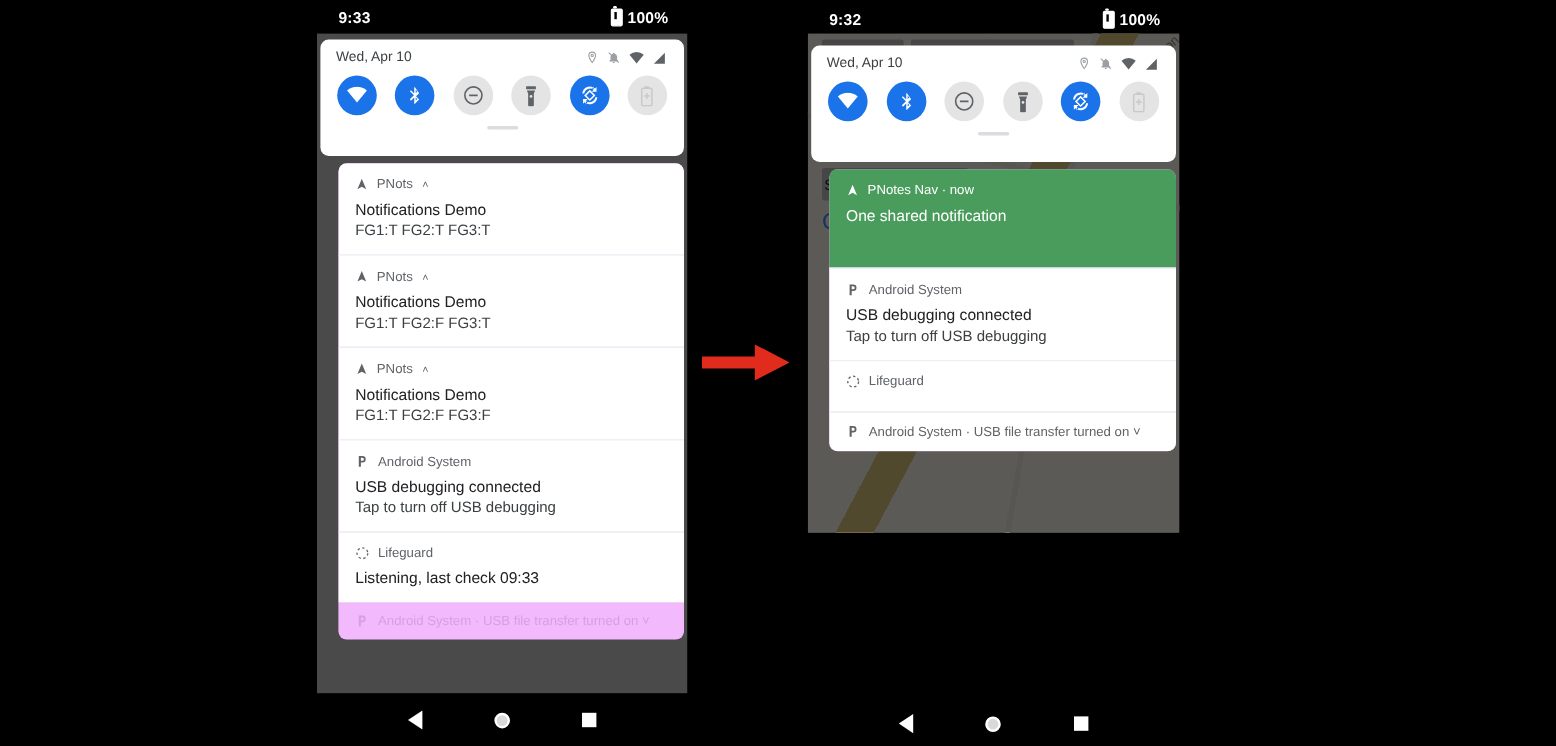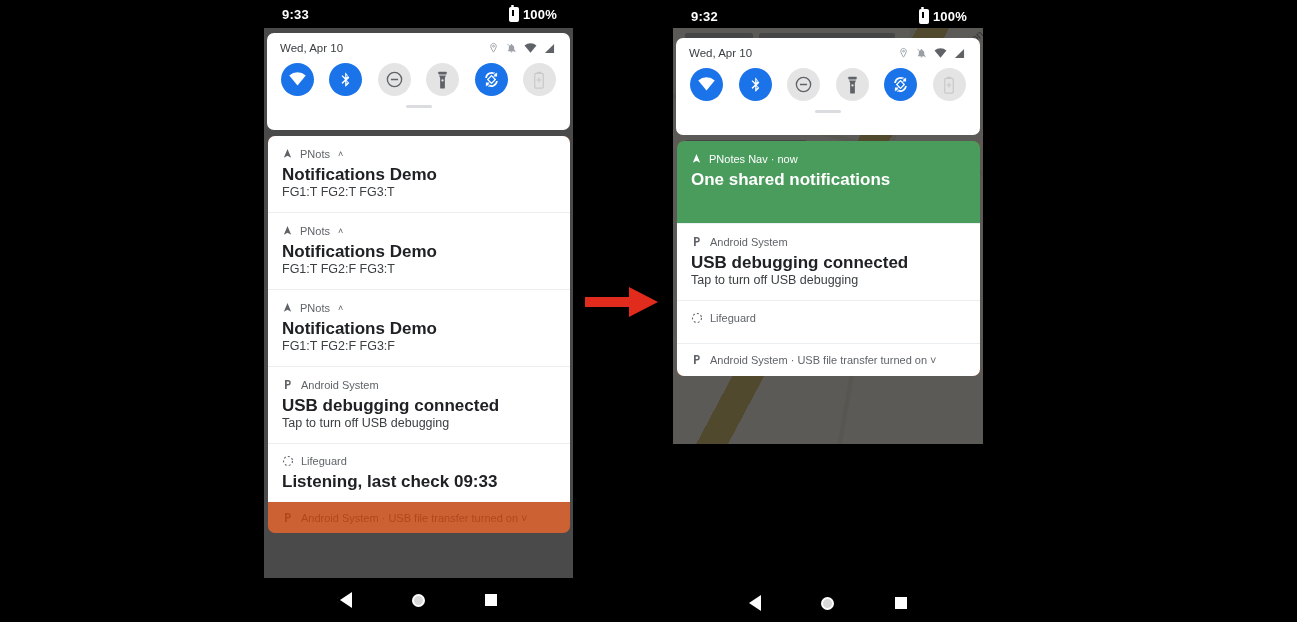--- a/index.html
+++ b/index.html
@@ -198,46 +198,46 @@
   .tile.off { background: #e4e4e4; }
   .qs-handle {
     width: 26px; height: 3px;
     border-radius: 2px;
     background: #dadce0;
     margin: 9px auto 0 auto;
   }
 
   .notif-stack {
     position: absolute;
-    left: 4px; right: 3px;
+    left: 18px; right: 3px;
     border-radius: 7px;
     overflow: hidden;
-    background: #c2410c;
+    background: #f0abfc;
   }
   .notif {
     background: #ffffff;
     padding: 11px 14px 12px 14px;
     box-sizing: border-box;
     border-top: 1px solid #eceff1;
     position: relative;
   }
   .notif:first-child { border-top: none; }
   .notif-head {
     display: flex;
     align-items: center;
     gap: 7px;
     margin-bottom: 7px;
   }
   .notif-app {
     font-size: 11px;
     color: #5f6368;
   }
   .notif-title {
-    font-size: 17px;
-    font-weight: bold;
+    font-size: 13px;
+    font-weight: normal;
     color: #202124;
     line-height: 16px;
   }
   .notif-text {
     font-size: 12.5px;
     color: #3c4043;
     line-height: 16px;
     margin-top: 1px;
   }
   .notif.green {
@@ -571,21 +571,21 @@
 
     <div class="notif-stack" style="top:141px;">
 
       <div class="notif green" style="height:82px;">
         <div class="notif-head">
           <svg width="11" height="13" viewBox="0 0 24 24">
               <path fill="#ffffff" d="M12 2L4 21l8-4.2L20 21 12 2z"></path>
             </svg>
           <span class="notif-app">PNotes Nav · now</span>
         </div>
-        <div class="notif-title">One shared notifications</div>
+        <div class="notif-title">One shared notification</div>
       </div>
 
       <div class="notif">
         <div class="notif-head">
           <svg width="12" height="13" viewBox="0 0 24 24">
               <path fill="#5f6368" d="M6 3h6a5.5 5.5 0 0 1 0 11H9.5v7H6V3zm3.5 3v5H12a2.5 2.5 0 0 0 0-5H9.5z"></path>
             </svg>
           <span class="notif-app">Android System</span>
         </div>
         <div class="notif-title">USB debugging connected</div>

